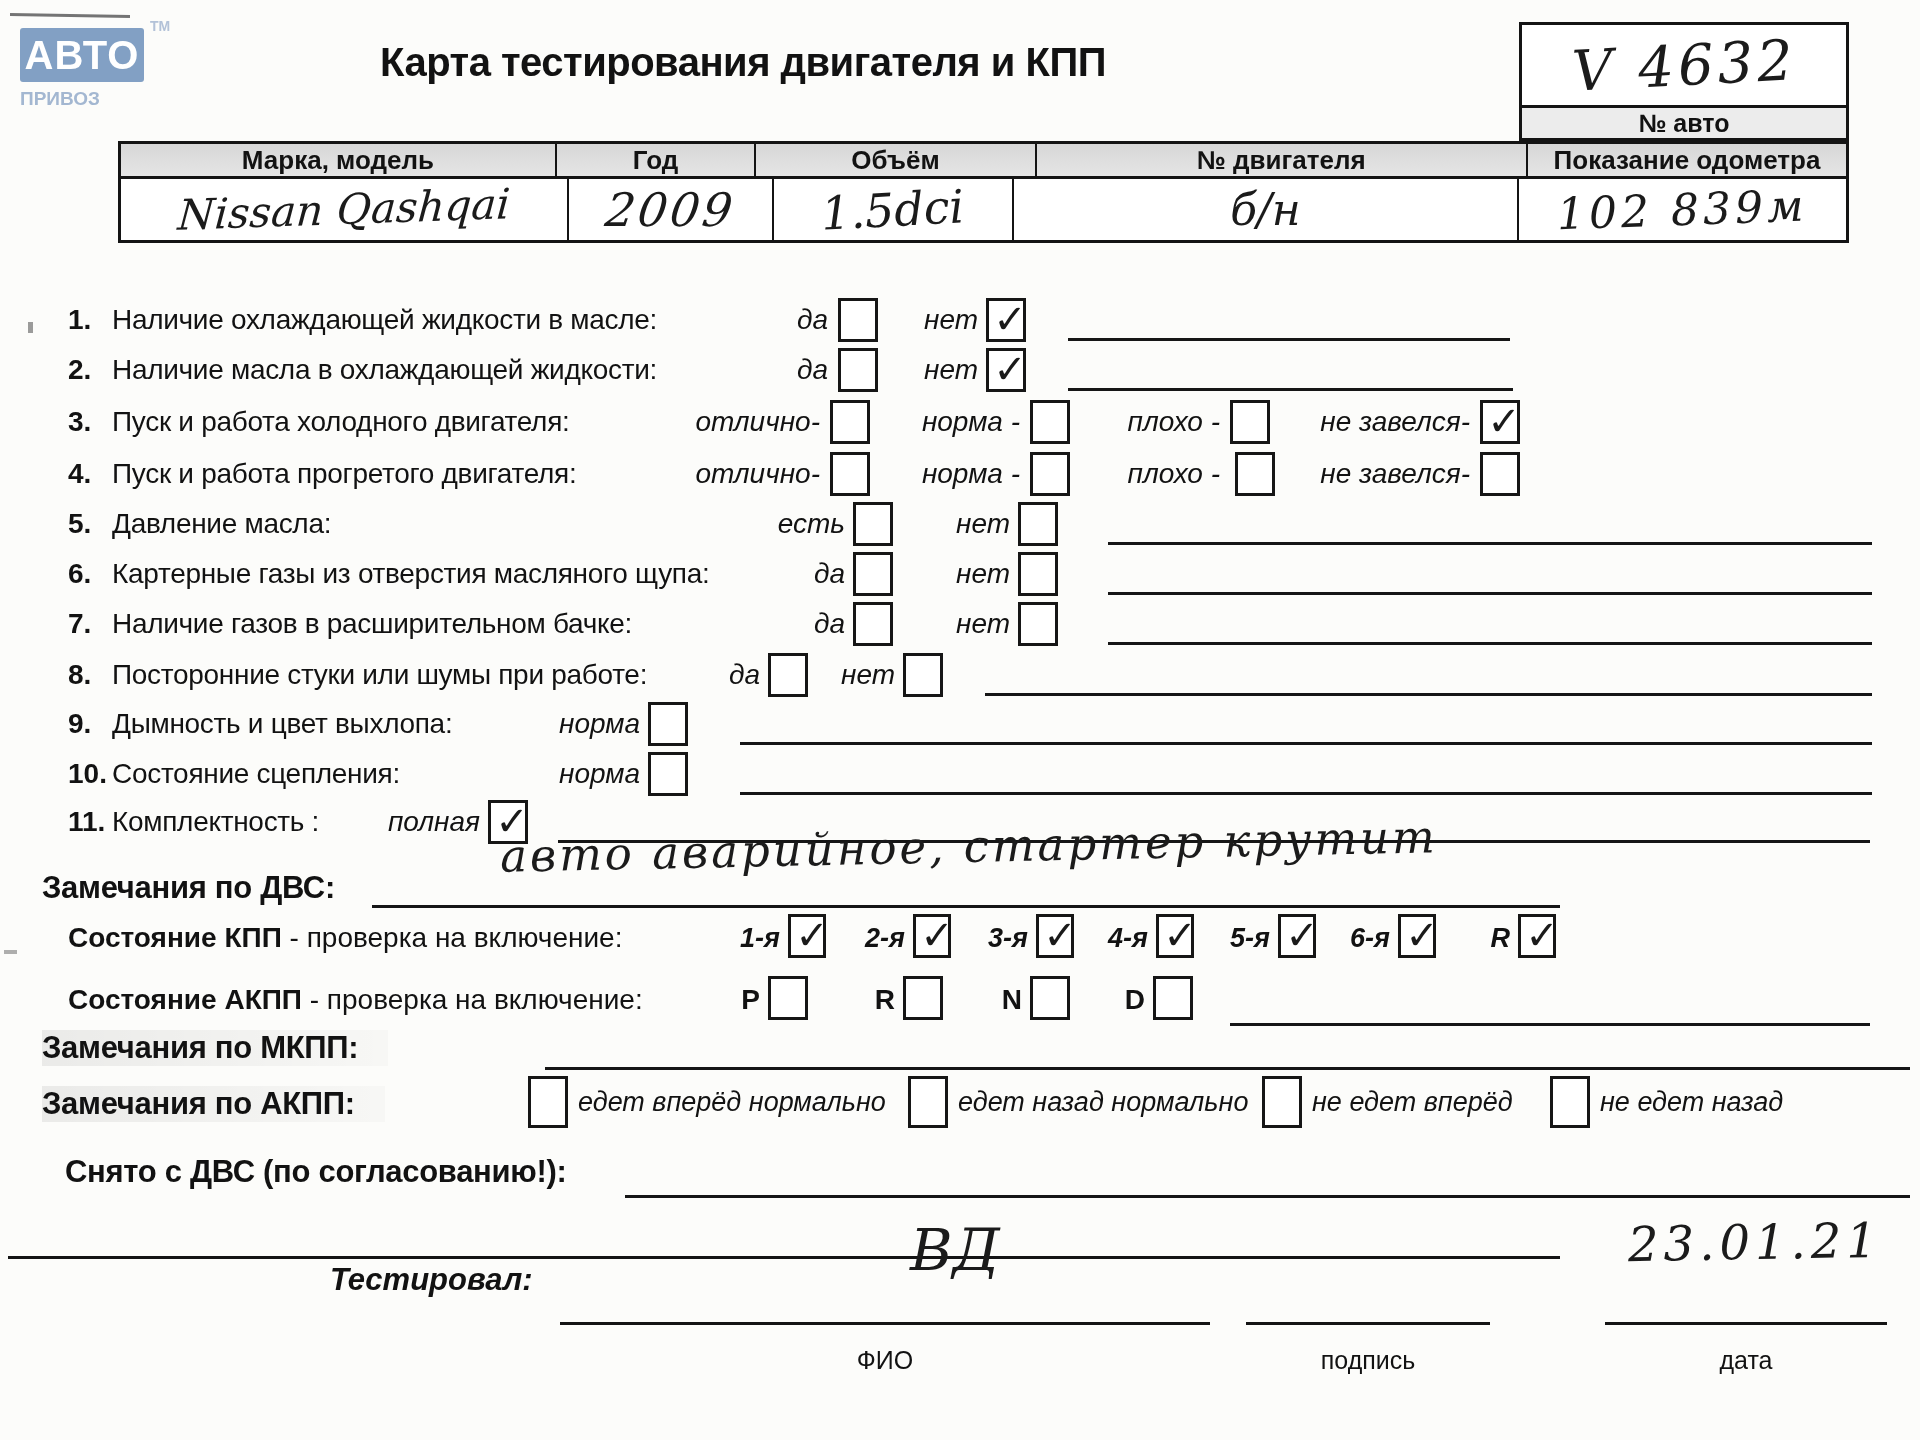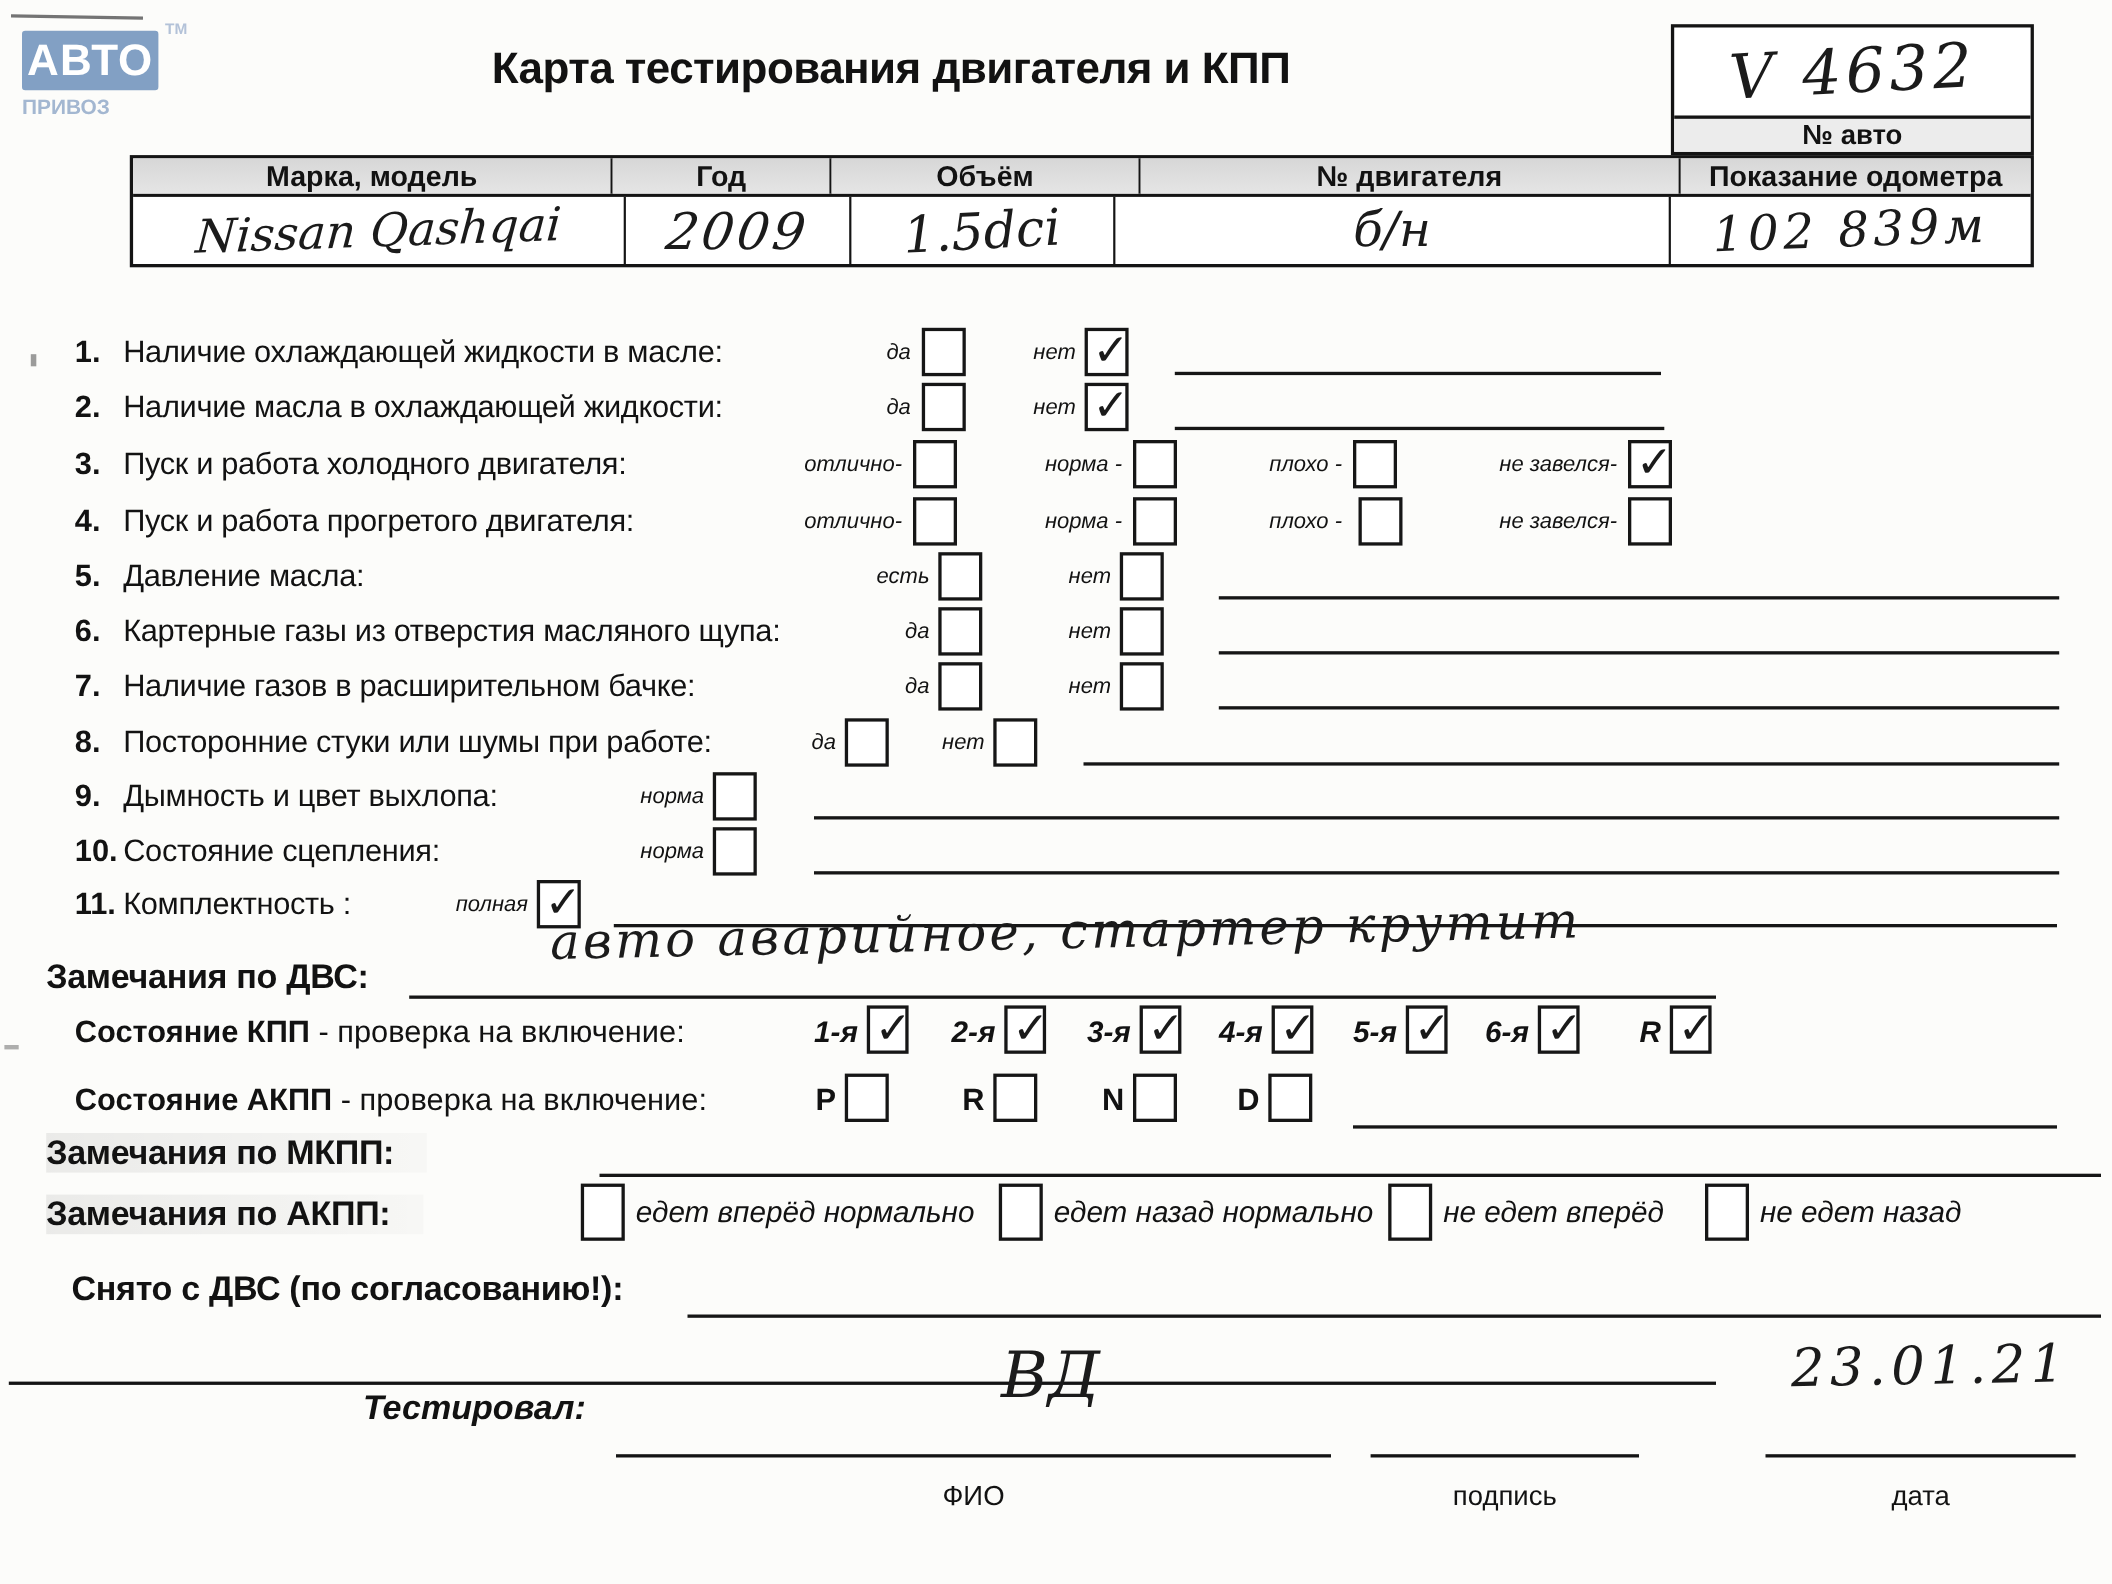--- a/index.html
+++ b/index.html
@@ -11,21 +11,21 @@
   }
   
   .logo { position:absolute; left:20px; top:12px; width:180px; height:110px; }
   .logo-box { position:absolute; left:0; top:16px; width:124px; height:54px; background:#82a0c4;
     border-radius:3px; display:flex; align-items:center; justify-content:center; }
   .logo-box span { color:#ffffff; font-weight:bold; font-size:40px; letter-spacing:1px; }
   .logo-tm { position:absolute; left:130px; top:6px; font-size:14px; color:#b3c2d8; font-weight:bold; }
   .logo-bottom { position:absolute; left:0; top:76px; width:124px; display:flex; justify-content:space-between;
     font-size:19px; font-weight:bold; color:#a3b7d1; }
   
-  .title { position:absolute; left:380px; top:40px; width:860px; text-align:center;
+  .title { position:absolute; left:380px; top:40px; width:860px; 
     font-size:40px; font-weight:bold; letter-spacing:-0.5px; }
   
   .autonum { position:absolute; left:1519px; top:22px; width:330px; height:119px; border:3px solid #141414; background:#fff; }
   .autonum-val { height:80px; display:flex; align-items:center; justify-content:center; overflow:visible; }
   .autonum-label { height:33px; border-top:3px solid #141414; background:#ececec;
     display:flex; align-items:center; justify-content:center; font-weight:bold; font-size:25px; }
   
   .vtable { position:absolute; left:118px; top:141px; width:1731px; height:102px; border:3px solid #141414; background:#fff; }
   .vhead { display:flex; height:35px; border-bottom:3px solid #141414; }
   .vth { background:linear-gradient(#d7d7d7,#e5e5e5); border-right:2px solid #141414;
@@ -42,21 +42,21 @@
   .hw-vol   { font-size:46px; transform:rotate(-3deg); }
   .hw-eng   { font-size:44px; }
   .hw-odo   { font-size:44px; transform:rotate(-2deg); letter-spacing:4px; }
   .hw-dvs   { position:absolute; left:500px; top:820px; font-size:45px; letter-spacing:3px; transform:rotate(-1.2deg); }
   .hw-vd    { position:absolute; left:910px; top:1192px; font-size:58px;margin-top:24px; }
   .hw-date  { position:absolute; left:1628px; top:1214px; font-size:48px; letter-spacing:5px; transform:rotate(-1deg); }
   
   .row { position:absolute; left:0; width:1920px; height:50px; }
   .num { position:absolute; font-weight:bold; font-size:28px; line-height:50px; }
   .q   { position:absolute; font-size:28px; line-height:50px; letter-spacing:-0.3px; }
-  .ol  { position:absolute; font-style:italic; font-size:20px; line-height:50px; text-align:right; }
+  .ol  { position:absolute; font-style:italic; font-size:28px; line-height:50px; text-align:right; }
   .oll { position:absolute; font-style:italic; font-size:27px; line-height:60px; }
   .box { position:absolute; top:3px; width:40px; height:44px; border:3px solid #161616; background:#fff; }
   .box .mark { position:absolute; left:1px; top:-7px; width:40px; text-align:center;
     font-family:"DejaVu Sans", sans-serif; font-style:normal; font-weight:bold; font-size:40px; line-height:50px; color:#1a1a1a; }
   .wline { position:absolute; bottom:4px; height:3px; background:#161616; }
   
   .sec-label { position:absolute; font-weight:bold; font-size:31px; letter-spacing:-0.3px; }
   .smudge { background:linear-gradient(90deg, rgba(0,0,0,.07), rgba(0,0,0,.02)); padding-right:30px; }
   .kpp-label { position:absolute; font-size:28px; line-height:56px; }
   .kpp-label b { font-weight:bold; }

